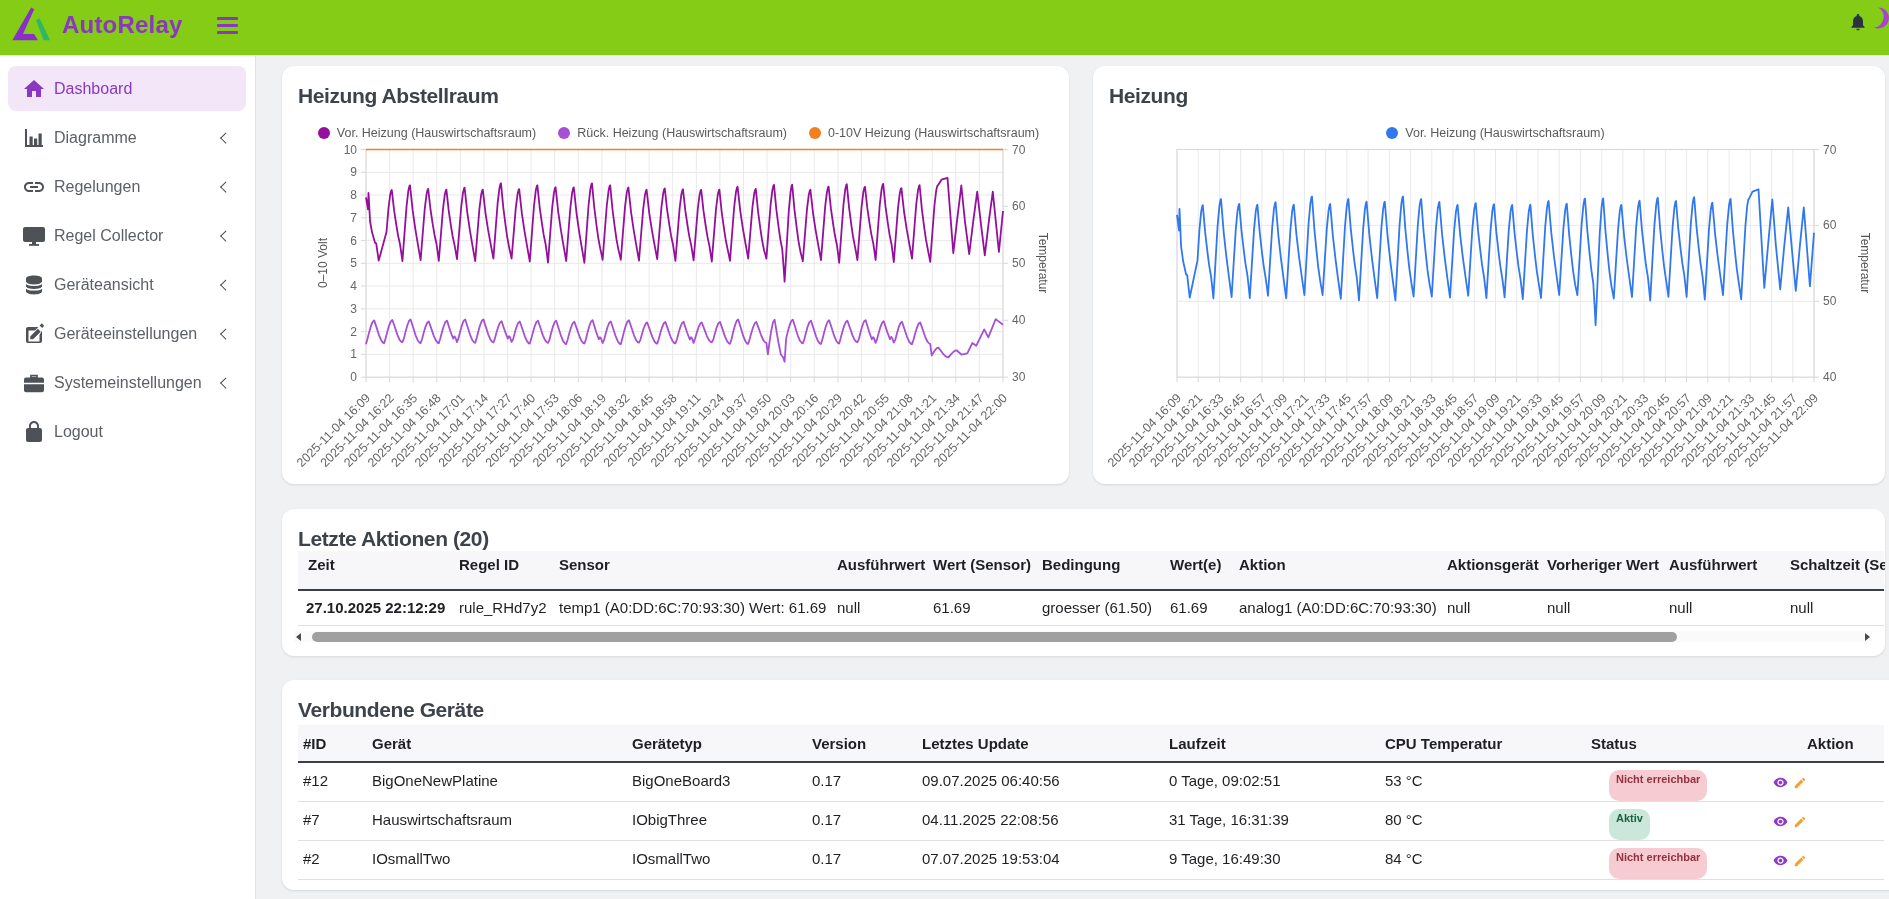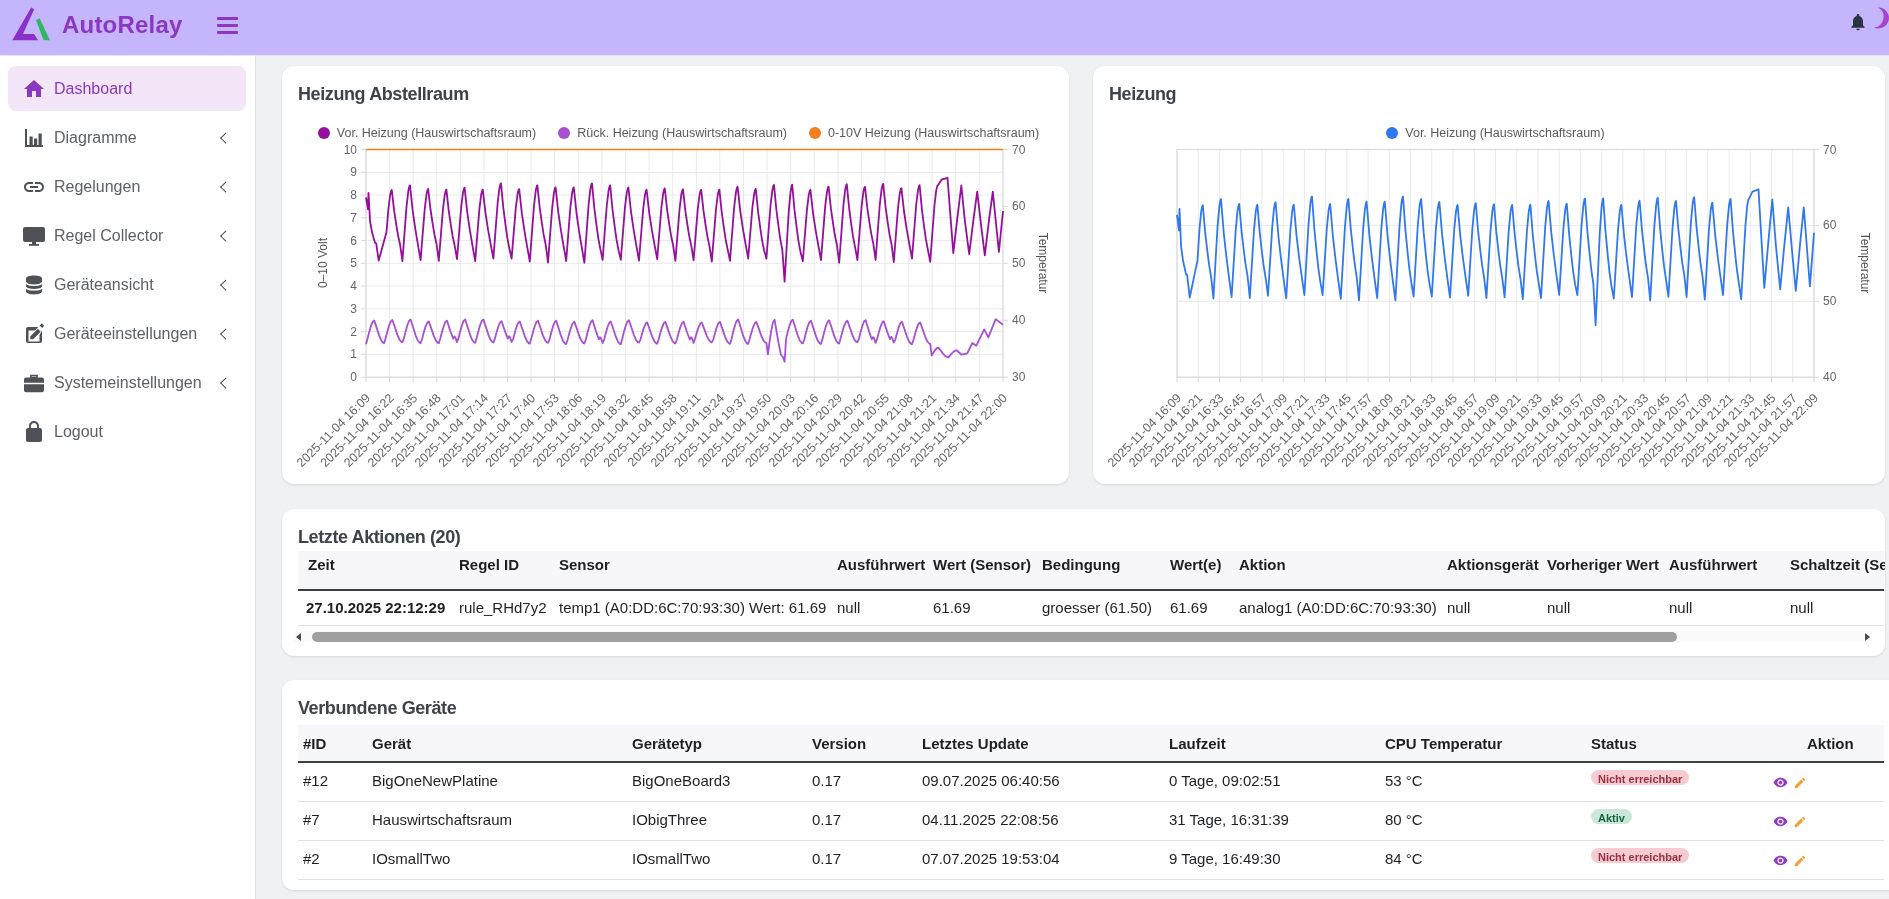--- a/index.html
+++ b/index.html
@@ -1,31 +1,31 @@
 <!DOCTYPE html>
 <html><head><meta charset="utf-8"><title>AutoRelay</title>
 <style>
 * { margin:0; padding:0; box-sizing:border-box; }
 html,body { width:1889px; height:899px; overflow:hidden; background:#f0f1f3; font-family:"Liberation Sans",sans-serif; }
-.hdr { position:absolute; left:0; top:0; width:1889px; height:56px; background:#c4b5fd; border-bottom:1px solid #e7e7e9; z-index:5; }
+.hdr { position:absolute; left:0; top:0; width:1889px; height:56px; background:#84cc16; border-bottom:1px solid #e7e7e9; z-index:5; }
 .brand { position:absolute; left:62px; top:11px; font-size:24px; font-weight:700; color:#8a38bf; letter-spacing:0.2px; }
 .burger { position:absolute; left:217px; top:17px; width:21px; height:17px; }
 .burger div { height:3px; background:#8a38bf; border-radius:1px; margin-bottom:4px; }
 .side { position:absolute; left:0; top:56px; width:256px; height:843px; background:#fff; border-right:1px solid #e2e2e6; }
 .item { position:absolute; left:8px; width:238px; height:45px; border-radius:8px; display:flex; align-items:center; padding-left:14px; color:#5c6065; font-size:16px; }
 .item.active { background:#f2e6f8; color:#8a38bf; }
 .mlabel { margin-left:8px; }
 .chev { position:absolute; right:17px; width:7.5px; height:7.5px; border-left:1.6px solid #46494d; border-bottom:1.6px solid #46494d; transform:rotate(45deg); }
 .card { position:absolute; background:#fff; border-radius:12px; box-shadow:0 1px 3px rgba(25,28,40,0.07),0 1px 2px rgba(25,28,40,0.05); }
-.ctitle { position:absolute; left:16px; top:18px; font-size:18px; font-weight:700; color:#3d434a; letter-spacing:-0.4px; }
+.ctitle { position:absolute; left:16px; top:18px; font-size:21px; font-weight:700; color:#3d434a; letter-spacing:-0.4px; }
 .legend { position:absolute; display:flex; justify-content:center; gap:22px; font-size:12.5px; color:#595a5c; }
 .legend .li { display:flex; align-items:center; gap:7px; white-space:nowrap; }
 .dot { width:12px; height:12px; border-radius:50%; display:inline-block; flex:none; }
 .cell { position:absolute; font-size:15px; color:#1d1f22; white-space:nowrap; }
-.badge { position:absolute; font-size:11px; font-weight:700; padding:3px 7px 0; border-radius:10px; white-space:nowrap; }
+.badge { position:absolute; font-size:11px; font-weight:700; padding:3px 7px 16px; border-radius:10px; white-space:nowrap;margin-left:18px; }
 .badge.bad { background:#f6ccd2; color:#943041; }
 .badge.ok { background:#cbe7d9; color:#17633f; }
 .hline { position:absolute; background:#e0e0e0; height:1px; }
 .hdrbg { position:absolute; background:#f7f7f9; }
 .darkline { position:absolute; background:#3a3f45; height:2px; }
 </style></head>
 <body>
 <div class="hdr">
   <svg width="56" height="46" viewBox="0 0 56 46" style="position:absolute;left:0;top:0" xmlns="http://www.w3.org/2000/svg">
     <path d="M31.2 7.5 L34.2 9.3 L23 33.9 L34 33.9 L38 40.3 L12.3 40.3 Z" fill="#8b2fc9"></path>

